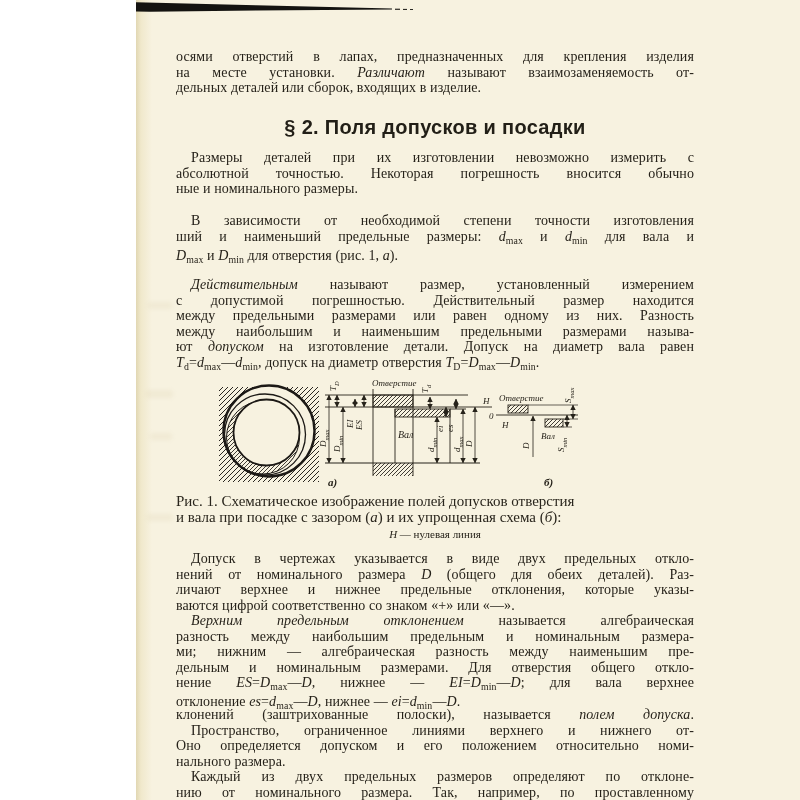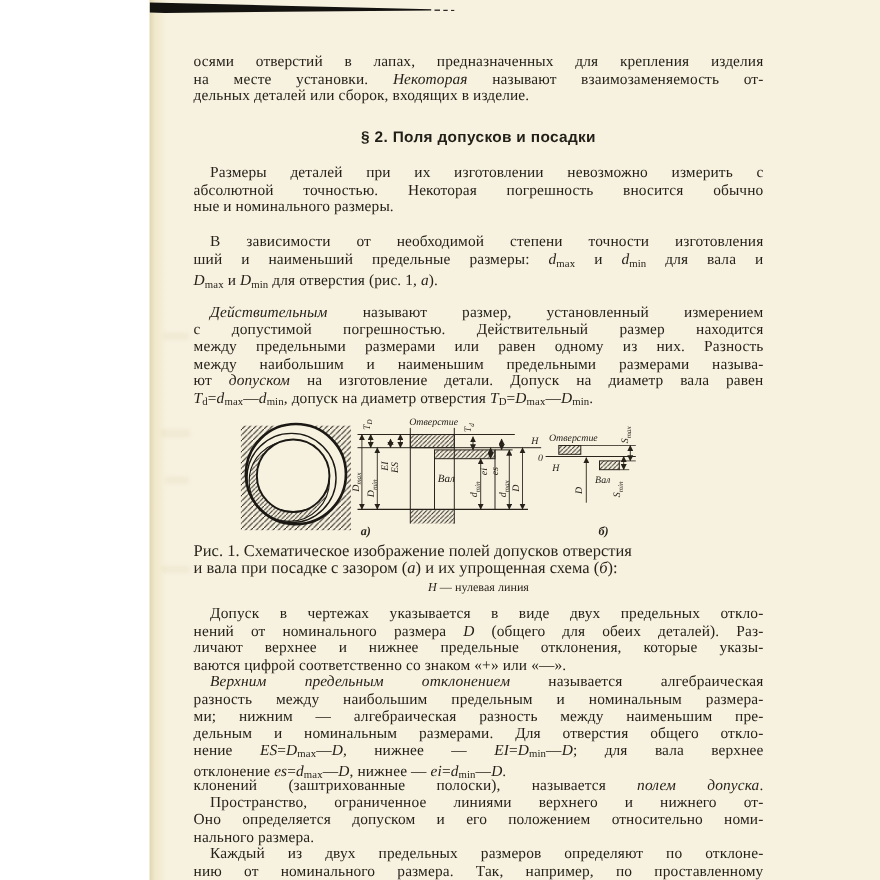--- a/index.html
+++ b/index.html
@@ -27,21 +27,21 @@
     letter-spacing:.1px;
   }
   .line{text-align:justify;text-align-last:justify;white-space:normal;}
   .line.last{text-align-last:left;}
   .line.ind{text-indent:15px;}
   .line i{font-style:italic;}
   .line sub, .cap-line sub{font-size:70%;vertical-align:-2.5px;}
   .heading{
     position:absolute;left:176px;top:116px;width:518px;
     text-align:center;font-family:"Liberation Sans",sans-serif;
-    font-weight:bold;font-size:14px;color:#221f17;letter-spacing:.3px;
+    font-weight:bold;font-size:20px;color:#221f17;letter-spacing:.3px;
   }
   .caption{
     position:absolute;left:176px;top:493px;width:518px;color:#29251c;
   }
   .cap-line{text-align:left;font-size:15px;line-height:16px;}
   .cap-note{text-align:center;font-size:11px;line-height:14px;margin-top:2px;}
   .cap-line i,.cap-note i{font-style:italic;}
   svg text{fill:#26221a;}
   .fl{font-family:"Liberation Serif",serif;font-style:italic;}
   .dimtxt{font-size:9px;}
@@ -64,21 +64,21 @@
   <rect x="259" y="8.7" width="5" height="1.1" fill="#141310"></rect>
   <rect x="267" y="8.9" width="4" height="1" fill="#141310"></rect>
   <rect x="274" y="9" width="3" height="0.9" fill="#141310"></rect>
 </svg>
 
 <div class="heading">§ 2. Поля допусков и посадки</div>
 
 <div class="body-text">
     <div class="para" style="top: 49px;">
       <div class="line">осями отверстий в лапах, предназначенных для крепления изделия</div>
-      <div class="line">на месте установки. <i>Некоторая</i> называют взаимозаменяемость от-</div>
+      <div class="line">на месте установки. <i>Различают</i> называют взаимозаменяемость от-</div>
       <div class="line last">дельных деталей или сборок, входящих в изделие.</div>
     </div>
     <div class="para" style="top: 150px;">
       <div class="line ind">Размеры деталей при их изготовлении невозможно измерить с</div>
       <div class="line">абсолютной точностью. Некоторая погрешность вносится обычно</div>
       <div class="line last">ные и номинального размеры.</div>
     </div>
     <div class="para" style="top: 213px;">
       <div class="line ind">В зависимости от необходимой степени точности изготовления</div>
       <div class="line">ший и наименьший предельные размеры: <i>d</i><sub>max</sub> и <i>d</i><sub>min</sub> для вала и</div>

